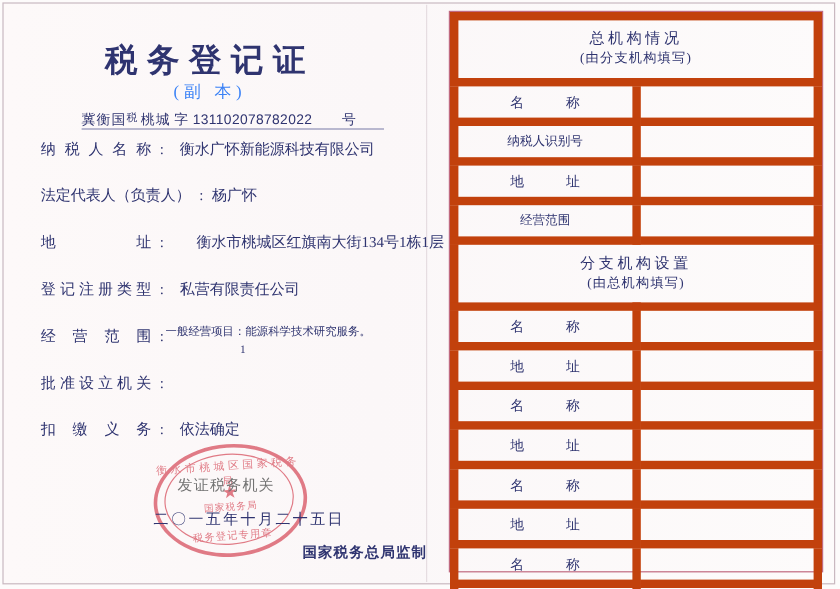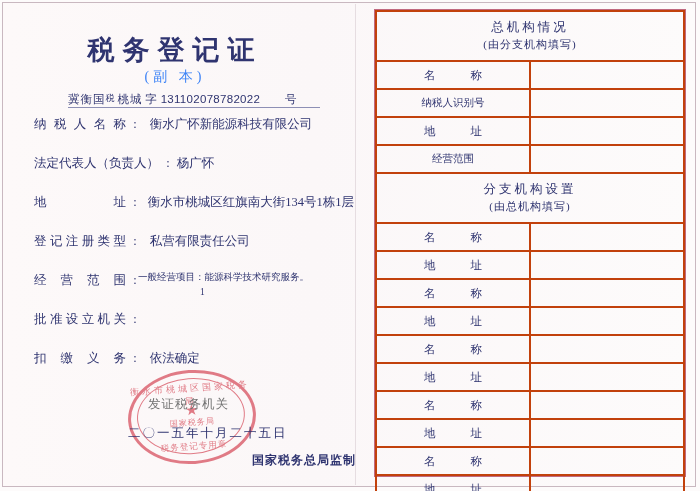--- a/index.html
+++ b/index.html
@@ -224,21 +224,21 @@
     border: 1px solid #c06a80;
     box-sizing: border-box;
   }
   .rtable {
     width: 100%;
     height: 100%;
     border-collapse: collapse;
     table-layout: fixed;
   }
   .rtable td {
-    border: 2px solid #c2410c;
+    border: 7px solid #c2410c;
     font-size: 11.5px;
     color: #2f3470;
     padding: 0;
     height: 26px;
     margin-top: 24px;
   }
   td.head {
     text-align: center;
     line-height: 17px;
     padding: 7px 0;
@@ -289,21 +289,21 @@
 
     <div class="field" style="top:149px">
       <span class="label">法定代表人（负责人）</span>
       <span style="margin:0 4px">:</span>
       <span class="value value-handwrite">杨广怀</span>
     </div>
 
     <div class="field" style="top:188px">
       <span class="label f-label-wide">地址</span>
       <span style="margin:0 4px">:</span>
-      <span class="value value-handwrite" style="margin-left:4px">衡水市桃城区红旗南大街134号1栋1层</span>
+      <span class="value value-handwrite" style="margin-left:20px">衡水市桃城区红旗南大街134号1栋1层</span>
     </div>
 
     <div class="field" style="top:266px">
       <span class="label f-label-wide">经营范围</span>
       <span style="margin:0 4px">:</span>
     </div>
 
     <div class="field" style="top:227px">
       <span class="label f-label-wide">登记注册类型</span>
       <span style="margin:0 4px">:</span>

